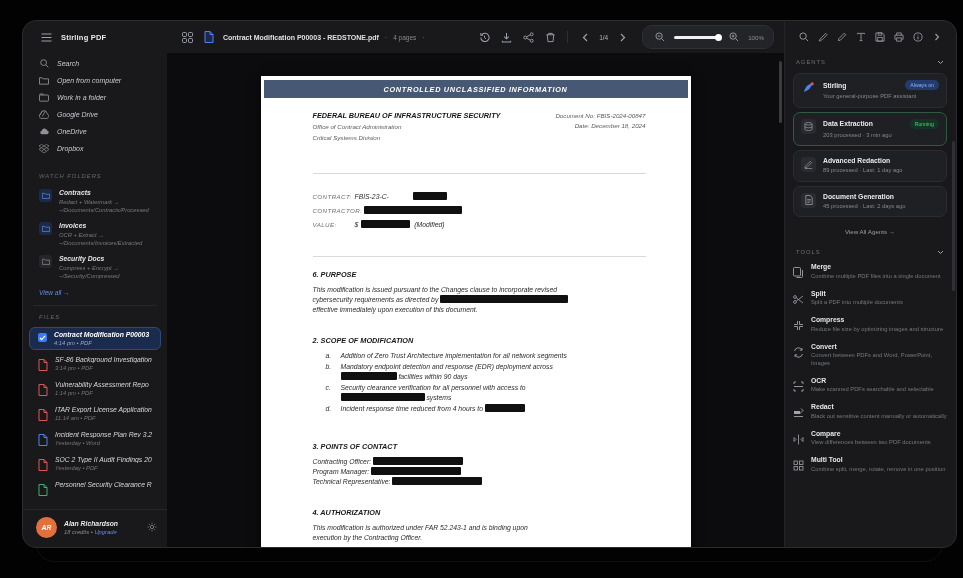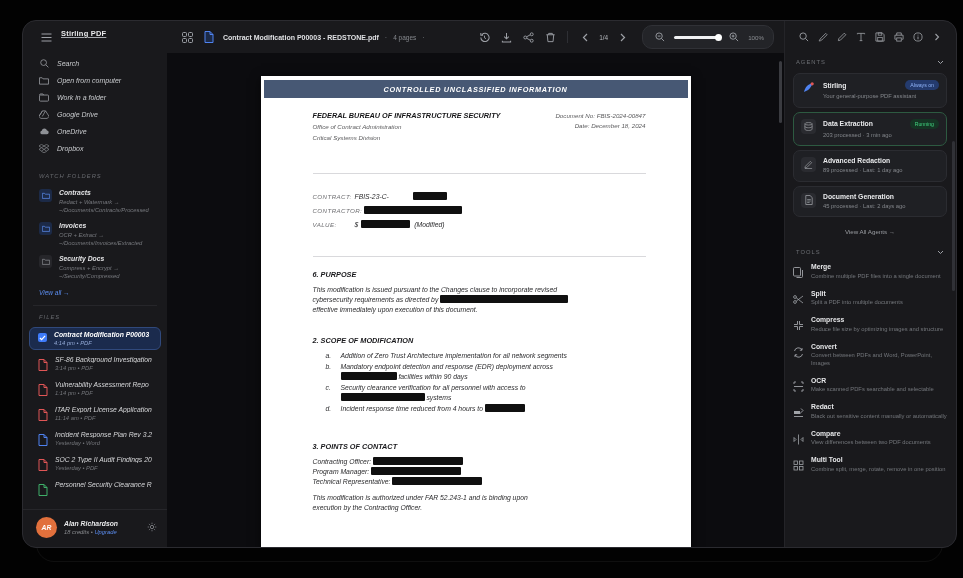--- a/index.html
+++ b/index.html
@@ -10,21 +10,21 @@
   .ghost { position:absolute; left:36px; top:40px; width:907px; height:522px;
     border-radius:18px; border:1px solid rgba(255,255,255,.055); }
 
   .window { position:absolute; left:22px; top:20px; width:935px; height:528px;
     background:#19191c; border:1px solid #2b2b30; border-radius:14px; overflow:hidden;
     display:flex; }
 
   
   .main-col { width:763px; display:flex; flex-direction:column; }
   .topbar { height:32px; flex:0 0 32px; display:flex; align-items:center; color:#a8abb0; }
-  .tb-left { width:144px; flex:0 0 144px; display:flex; align-items:flex-start; gap:7px; padding-left:15px;text-decoration:underline; }
+  .tb-left { width:144px; flex:0 0 144px; display:flex; align-items:center; gap:7px; padding-left:15px; }
   .logo-text { font-size:7.5px; font-weight:700; color:#e9eaec; letter-spacing:.2px; }
   .tb-main { flex:1; display:flex; align-items:center; gap:6px; padding:0 10px 0 12px; min-width:0; }
   .filename { font-size:7px; font-weight:700; color:#dfe0e3; white-space:nowrap; }
   .dim { font-size:6.5px; color:#85888d; white-space:nowrap; }
   .dot-sep { color:#6d7075; font-size:7px; }
   .tb-spacer { flex:1; }
   .tb-ico { display:inline-flex; align-items:center; justify-content:center; width:16px; height:16px; color:#9da0a6; }
   .tb-ico svg { display:block; }
   .vdiv { width:1px; height:12px; background:#2e2f34; margin:0 3px; }
   .pager { display:flex; align-items:center; gap:6px; }
@@ -472,20 +472,21 @@
                   <span class="ol-m">d.</span>
                   <span class="ol-t"><span>Incident response time reduced from 4 hours to</span> <span class="redact" style="width:40px;"></span></span>
                 </div>
               </div>
               <div class="sec-title s3t">3. POINTS OF CONTACT</div>
               <div class="contact">
                 <div><span>Contracting Officer:</span> <span class="redact" style="width:90px;"></span></div>
                 <div><span>Program Manager:</span> <span class="redact" style="width:90px;"></span></div>
                 <div><span>Technical Representative:</span> <span class="redact" style="width:90px;"></span></div>
               </div>
+              <div class="sec-title s4t">4. AUTHORIZATION</div>
               <div class="para">
                 <div>This modification is authorized under FAR 52.243-1 and is binding upon</div>
                 <div>execution by the Contracting Officer.</div>
               </div>
 
             </div>
           </div>
         </div>
       </div>
     </div>

